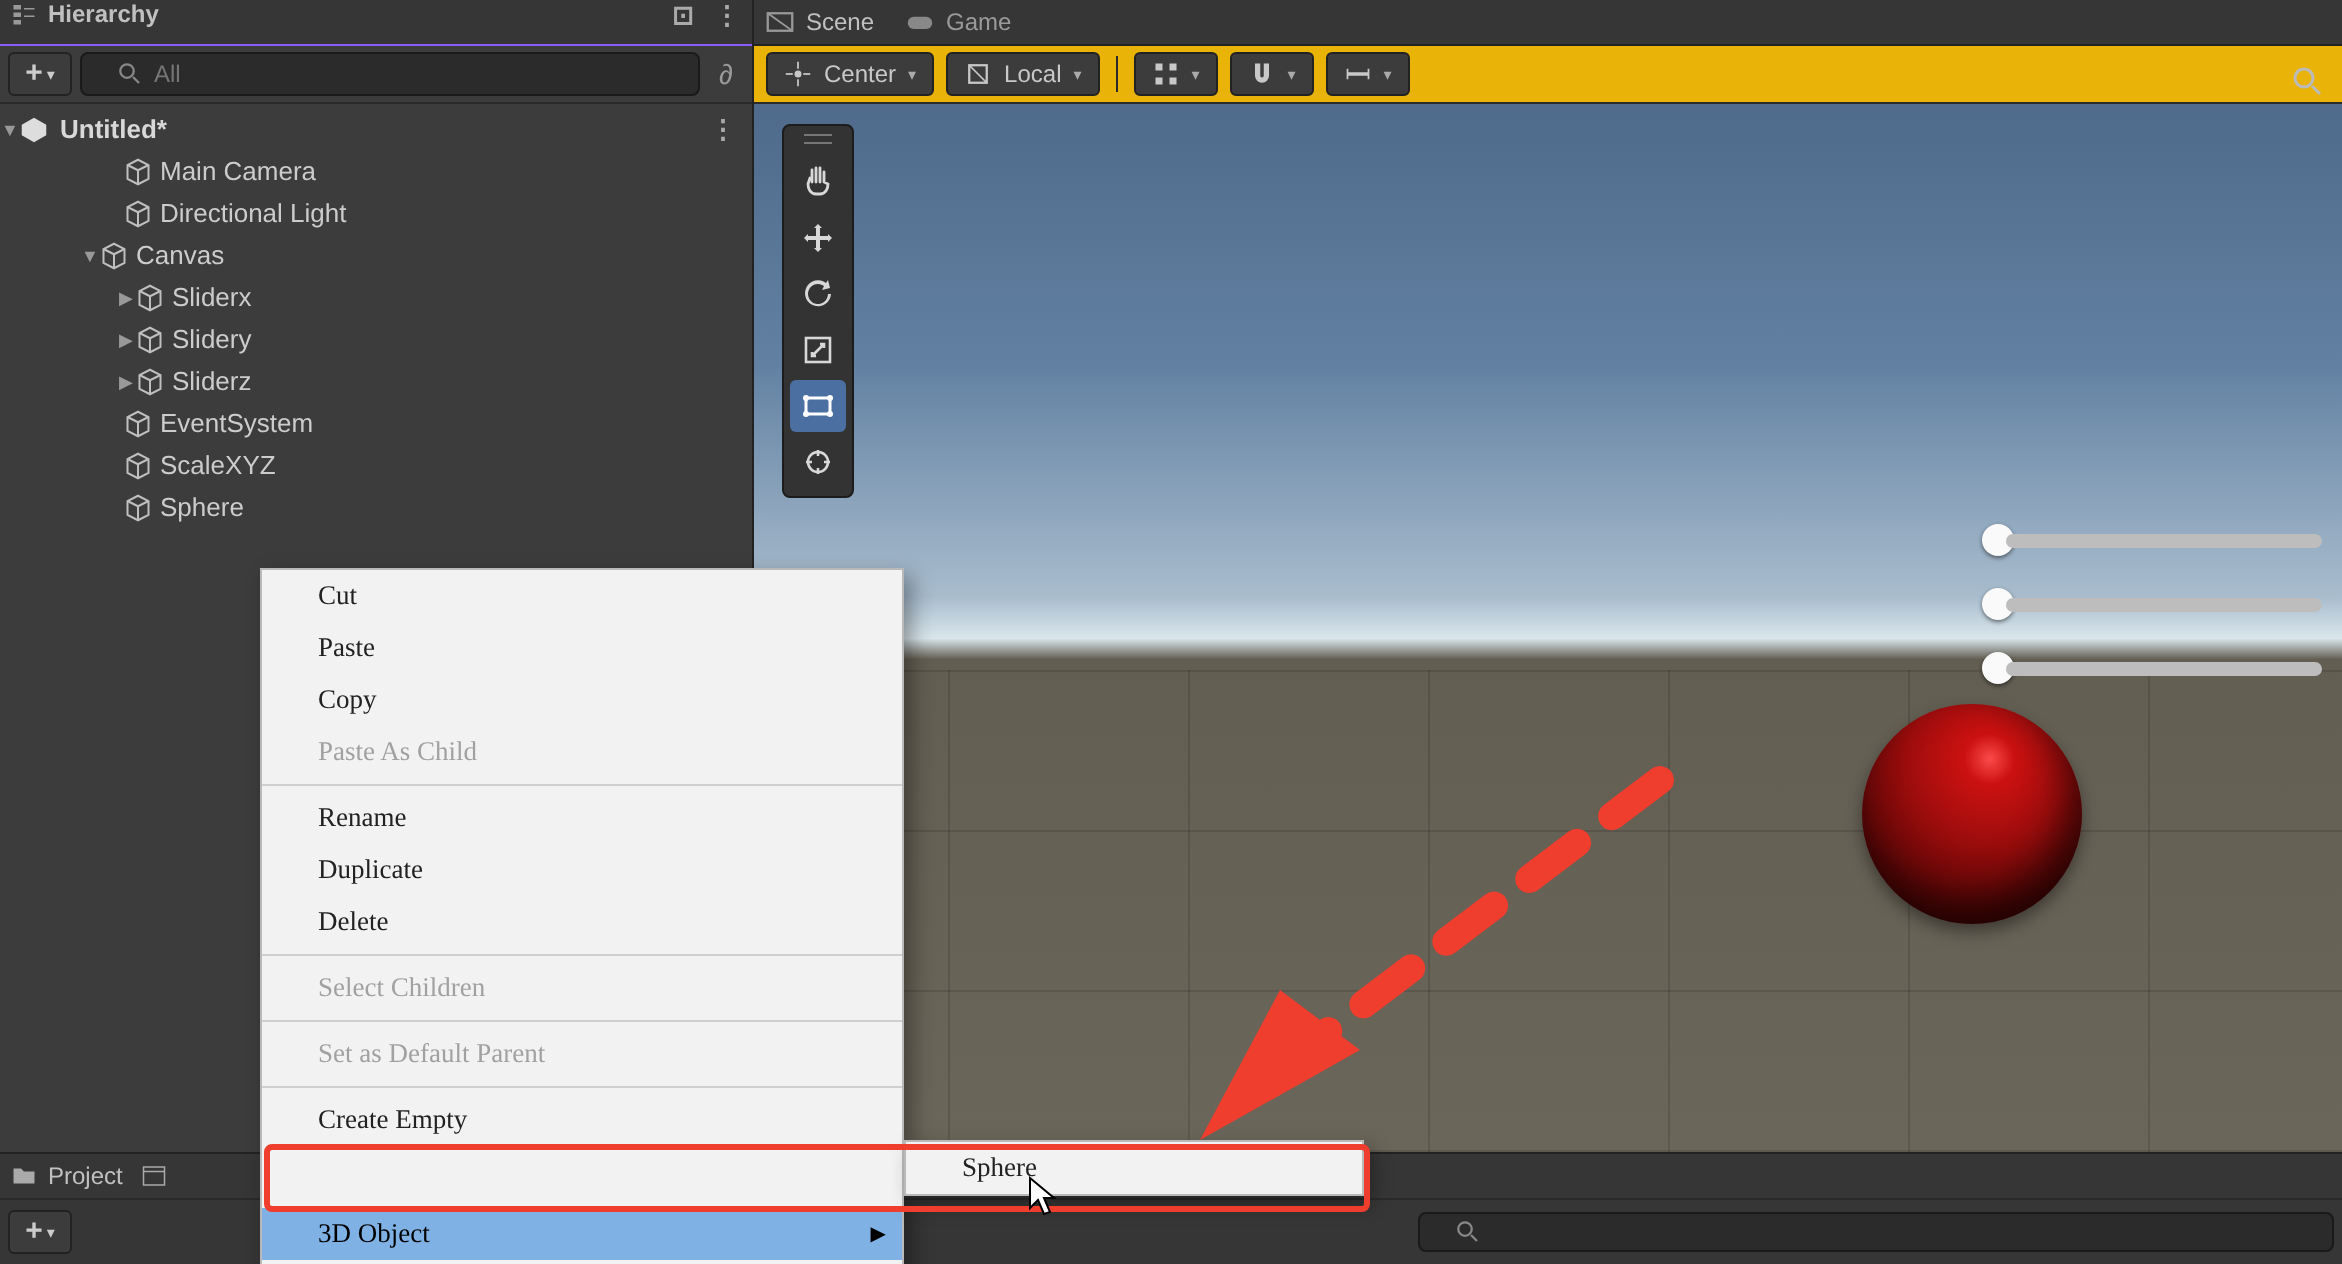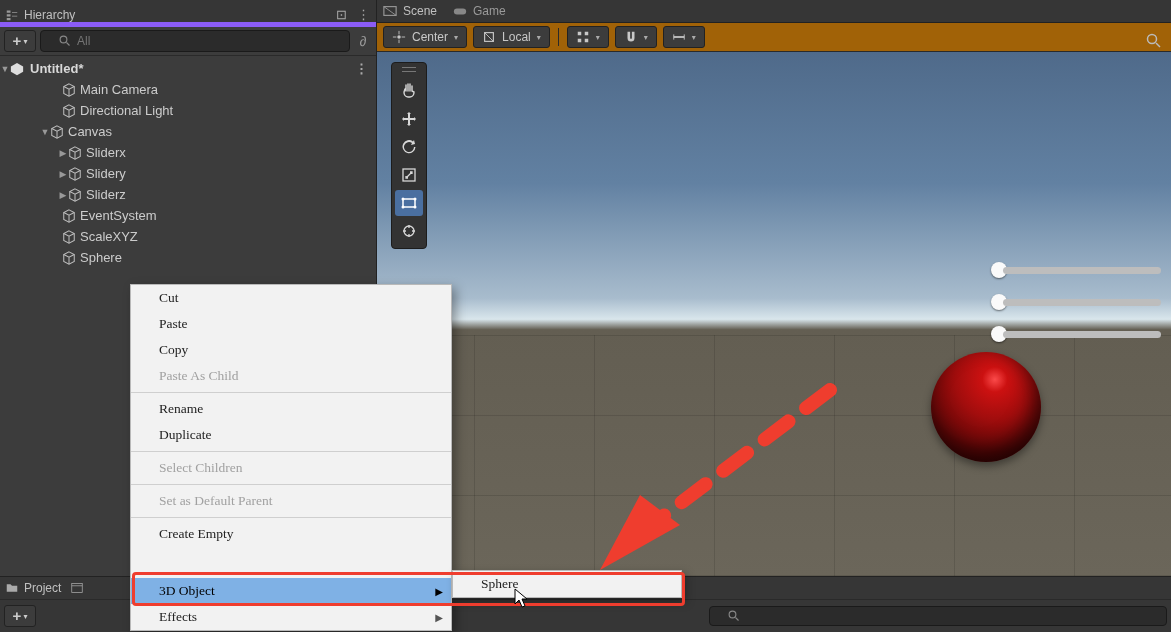--- a/index.html
+++ b/index.html
@@ -1,20 +1,20 @@
 <!DOCTYPE html>
 <html><head>
 <meta charset="utf-8">
 <style>
   html,body{margin:0;padding:0;height:100%;font-family:Arial,Helvetica,sans-serif;font-size:13px;color:#d4d4d4;background:#3c3c3c;overflow:hidden;}
   .root{display:flex;flex-direction:column;width:1171px;height:632px;background:#3c3c3c;position:relative;}
   .main-row{flex:1;display:flex;min-height:0;}
   
   .left-col{width:376px;display:flex;flex-direction:column;border-right:1px solid #222;}
-  .panel-tab-strip{height:22px;background:#363636;border-bottom:5px solid #8b5cf6;display:flex;align-items:flex-end;padding:0 6px;}
+  .panel-tab-strip{height:22px;background:#363636;border-bottom:1px solid #8b5cf6;display:flex;align-items:flex-start;padding:0 6px;font-weight:bold;}
   .panel-tab-strip .title{color:#c0c0c0;font-size:12px;display:flex;align-items:center;gap:6px;}
   .panel-tab-strip .title svg{width:12px;height:12px;fill:#999;}
   .spacer{flex:1;}
   .tab-icons{display:flex;gap:10px;color:#aaa;}
   .tab-icons span{cursor:pointer;}
   .hierarchy-toolbar{height:28px;background:#3c3c3c;display:flex;align-items:center;padding:0 4px;gap:4px;border-bottom:1px solid #2a2a2a;}
   .plus-btn{width:30px;height:20px;border:1px solid #222;background:#3c3c3c;border-radius:3px;display:flex;align-items:center;justify-content:center;gap:2px;color:#ccc;}
   .plus-btn span:first-child{font-weight:bold;font-size:15px;line-height:0;}
   .plus-btn .caret{font-size:8px;}
   .search-wrap{flex:1;height:20px;background:#2b2b2b;border:1px solid #1a1a1a;border-radius:4px;display:flex;align-items:center;padding:0 18px;color:#888;font-size:12px;}
@@ -31,21 +31,21 @@
   .d1{padding-left:52px;} .d2{padding-left:70px;}
   .tree-row.has-arrow{padding-left:0;}
   .tree-row.d1.has-arrow{padding-left:40px;}
   .tree-row.d2.has-arrow{padding-left:58px;}
   
   .scene-col{flex:1;display:flex;flex-direction:column;background:#3c3c3c;position:relative;min-width:0;}
   .scene-tab-strip{height:22px;background:#363636;border-bottom:1px solid #222;display:flex;align-items:center;padding:0 6px;gap:16px;}
   .scene-tab{display:flex;align-items:center;gap:6px;color:#c0c0c0;font-size:12px;}
   .scene-tab svg{width:14px;height:14px;fill:#999;}
   .scene-tab.inactive{color:#9a9a9a;}
-  .scene-toolbar{height:28px;background:#a16207;border-bottom:1px solid #2a2a2a;display:flex;align-items:center;padding:0 6px;gap:6px;}
+  .scene-toolbar{height:28px;background:#eab308;border-bottom:1px solid #2a2a2a;display:flex;align-items:center;padding:0 6px;gap:6px;}
   .tool-pill{height:20px;border:1px solid #222;border-radius:3px;background:#3c3c3c;display:flex;align-items:center;padding:0 8px;gap:6px;color:#c8c8c8;font-size:12px;}
   .tool-pill .caret{font-size:8px;color:#aaa;}
   .tool-pill svg{width:14px;height:14px;fill:#c8c8c8;}
   .tool-sep{width:1px;height:18px;background:#2a2a2a;margin:0 2px;}
   .scene-viewport{flex:1;position:relative;overflow:hidden;}
   .sky{position:absolute;inset:0;background:linear-gradient(to bottom,#4f6a8a 0%,#6281a2 25%,#a8bccd 47%,#d9e6ec 51%,#635e52 53%,#6b665a 100%);}
   
   .grid{position:absolute;left:0;right:0;top:54%;bottom:0;background-image:
     linear-gradient(to right,rgba(0,0,0,0.12) 1px,transparent 1px),
     linear-gradient(to bottom,rgba(0,0,0,0.12) 1px,transparent 1px);
@@ -393,20 +393,23 @@
       <div class="item disabled">
         <span>Paste As Child</span>
       </div>
       <div class="sep"></div>
       <div class="item">
         <span>Rename</span>
       </div>
       <div class="item">
         <span>Duplicate</span>
       </div>
+      <div class="item">
+        <span>Delete</span>
+      </div>
       <div class="sep"></div>
       <div class="item disabled">
         <span>Select Children</span>
       </div>
       <div class="sep"></div>
       <div class="item disabled">
         <span>Set as Default Parent</span>
       </div>
       <div class="sep"></div>
       <div class="item">

